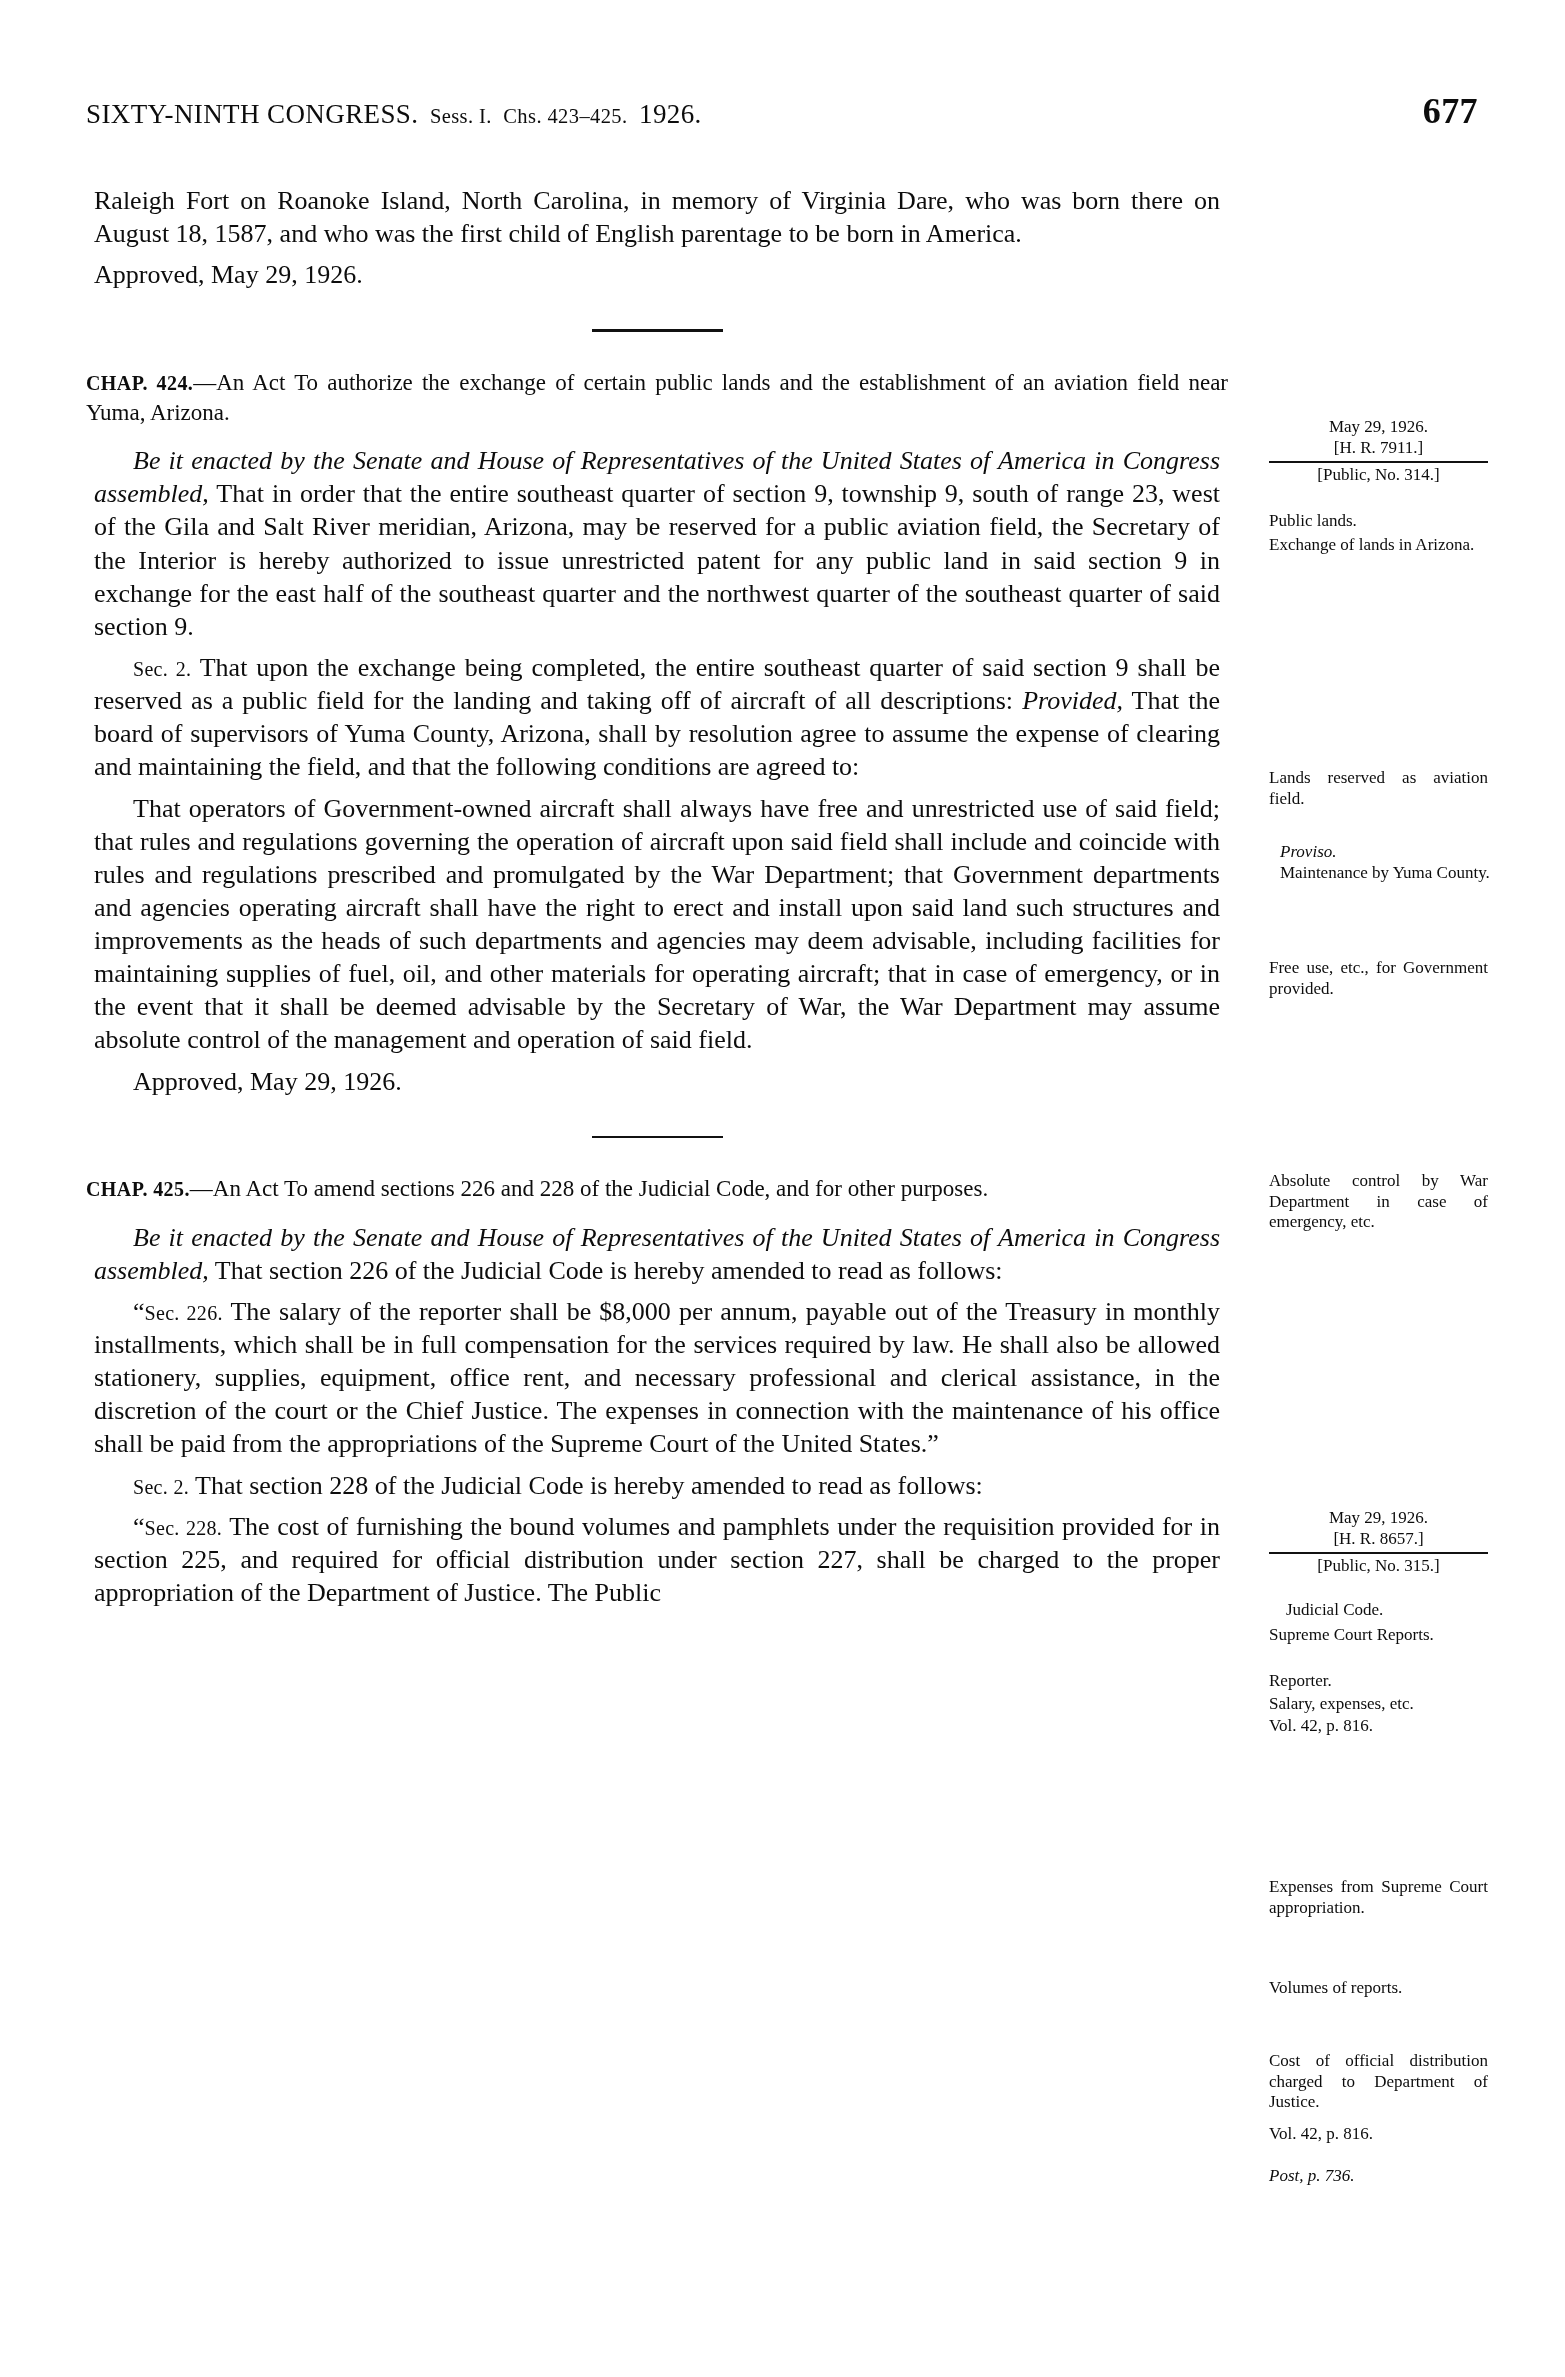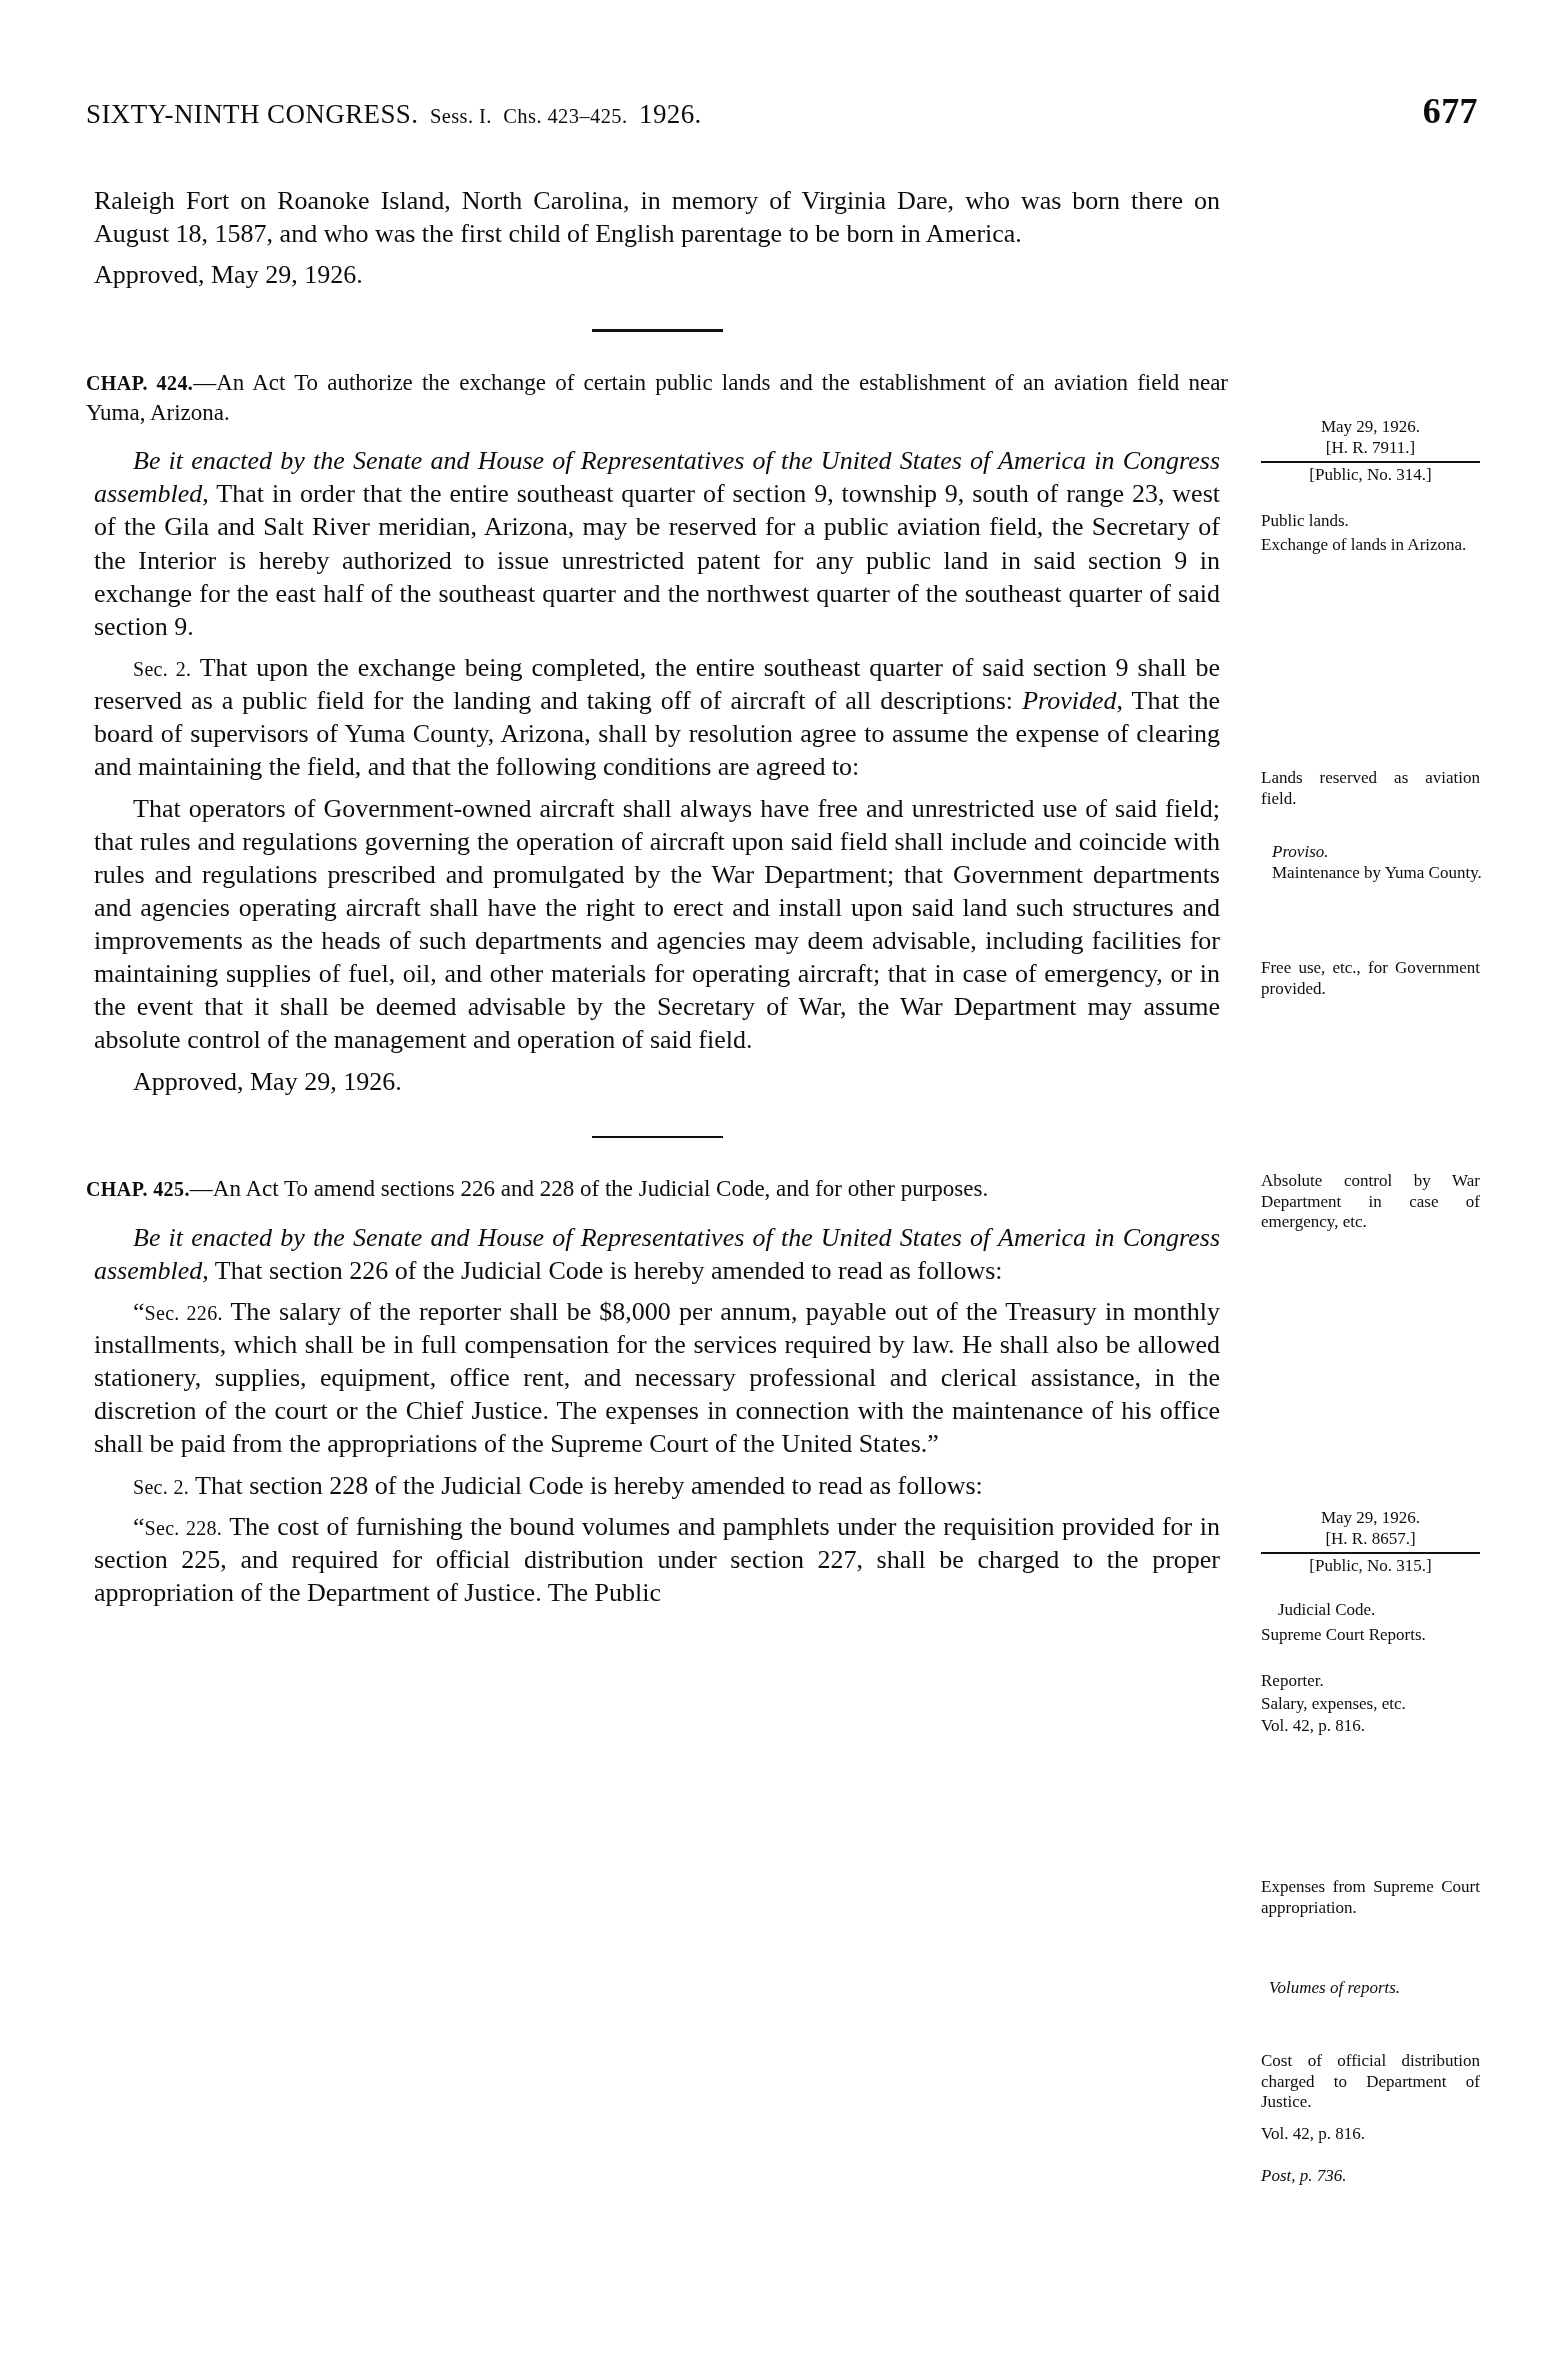--- a/index.html
+++ b/index.html
@@ -96,20 +96,21 @@
   .act-body {
     font-size: 26px;
   }
   
   .sidenote {
     font-size: 17px;
     line-height: 1.22;
     text-align: justify;
     position: absolute;
     width: 219px;
+    margin-left: 8px;
   }
   .sidenote .ital { font-style: italic; }
   .sn-rule {
     width: 219px;
     height: 1.6px;
     background: #111;
     margin: 2.5px 0 2.5px 0;
   }
   .sn-date { text-align: center; }
 </style>
@@ -214,21 +215,21 @@
     </div>
 
     <div class="sidenote" style="top:1540px; left:0;">
       <div>Vol. 42, p. 816.</div>
     </div>
 
     <div class="sidenote" style="top:1701px; left:0;">
       <div>Expenses from Supreme Court appropriation.</div>
     </div>
 
-    <div class="sidenote" style="top:1802px; left:8px;font-style:italic;">
+    <div class="sidenote" style="top:1802px; left:0;">
       <div class="center">Volumes of reports.</div>
     </div>
 
     <div class="sidenote" style="top:1875px; left:0;">
       <div>Cost of official distribution charged to Department of Justice.</div>
     </div>
 
     <div class="sidenote" style="top:1948px; left:0;">
       <div>Vol. 42, p. 816.</div>
     </div>

